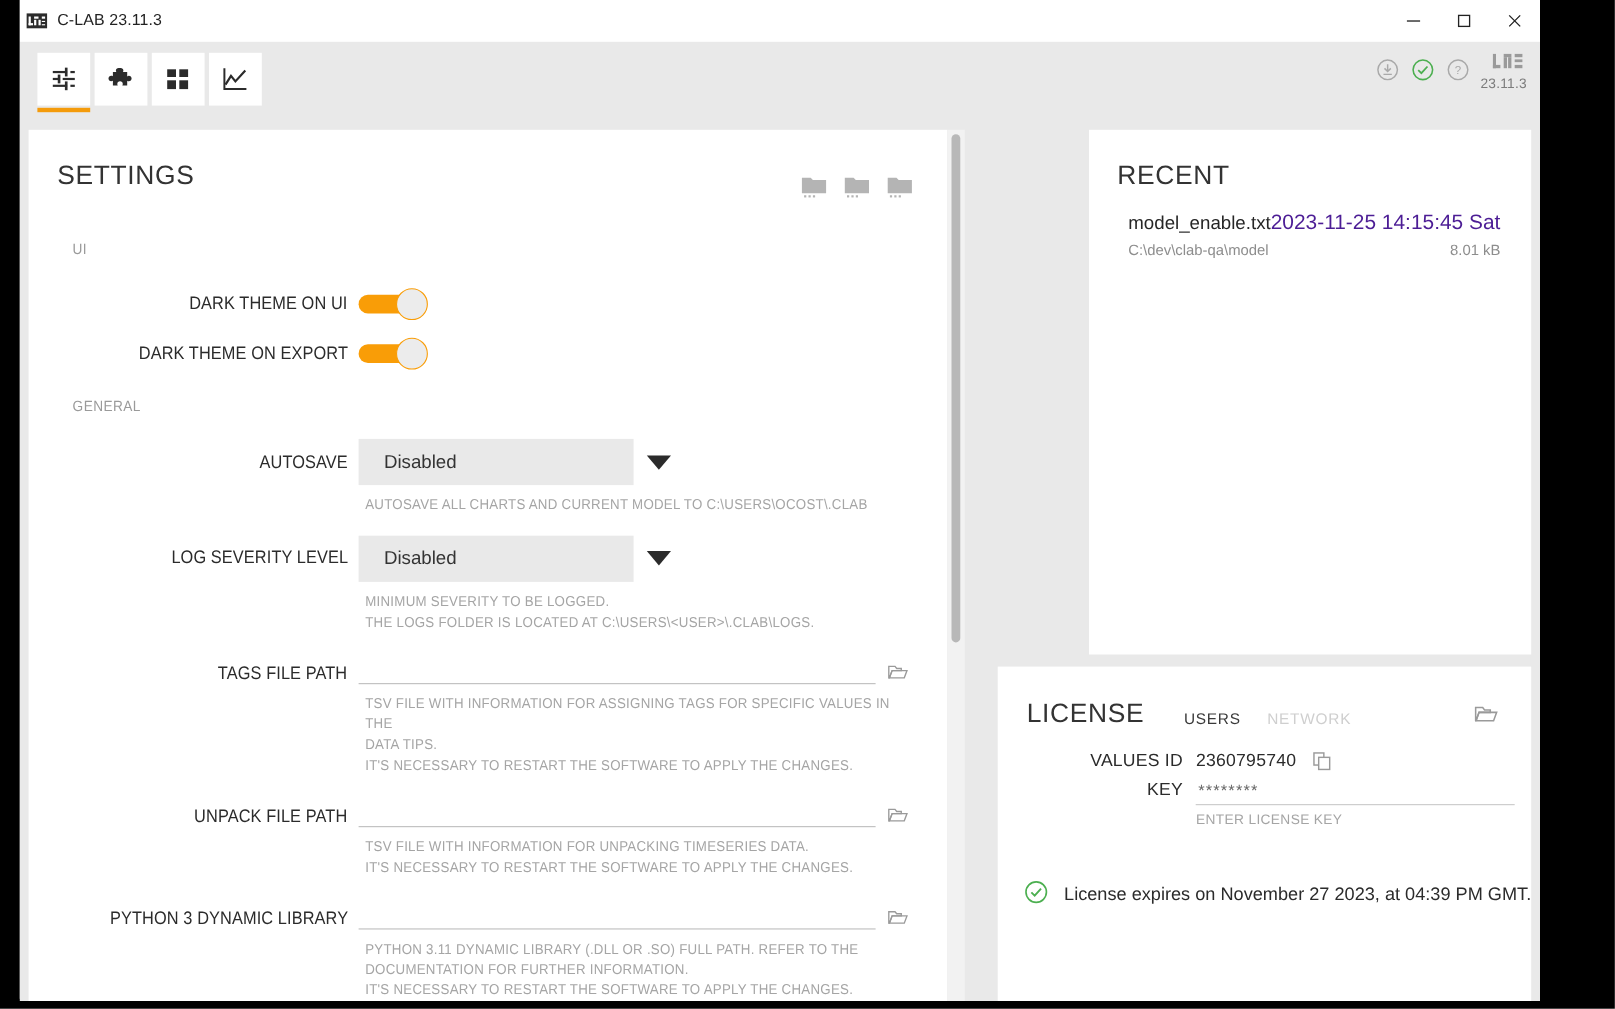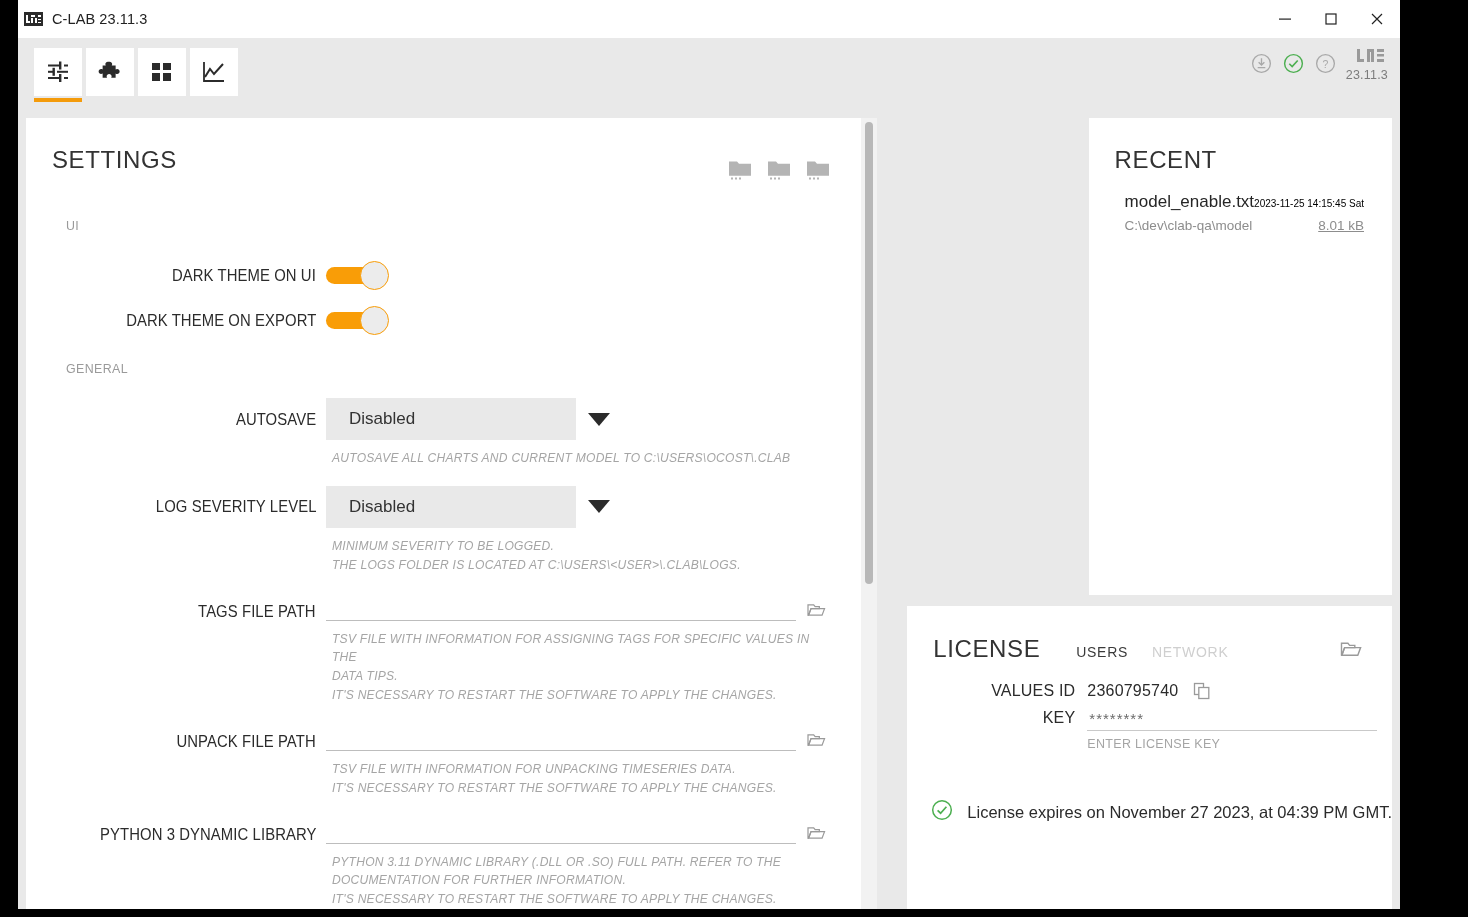--- a/index.html
+++ b/index.html
@@ -119,44 +119,43 @@
     width:46px; display:flex; align-items:center; justify-content:center;
   }
   .caret i {
     display:block; width:0; height:0;
     border-left:11px solid transparent; border-right:11px solid transparent;
     border-top:13px solid #2b2b2b;
   }
   .hint {
     font-size:13px; color:#a5a5a5; letter-spacing:.25px; line-height:1.45;
     font-stretch:condensed;
-    font-style:italic;
   }
   .hint span { display:block; transform:scaleX(.93); transform-origin:left center; }
   .hint-block { padding-left:266px; padding-top:9px; max-width:790px; }
   .path-row { display:flex; align-items:flex-end; }
   .path-input-wrap {
     width:470px; position:relative; display:flex; align-items:flex-end;
   }
   .path-input {
     width:100%; border:0; border-bottom:1px solid #bdbdbd; background:transparent;
     height:24px; font-size:15px; color:#333; outline:none;
     font-family:"Liberation Sans", sans-serif;
   }
   .path-folder { width:40px; display:flex; justify-content:center; align-items:flex-end; padding-bottom:2px; }
   .field-block { padding-top:22px; }
   
   .recent-head { padding:28px 0 0 26px; }
   .recent-item { padding:18px 28px 0 36px; }
   .recent-line1 { display:flex; align-items:baseline; }
   .recent-name { font-size:17px; color:#262626; flex:1 1 auto; }
-  .recent-date { font-size:10px; color:#000000; }
+  .recent-date { font-size:19px; color:#4c1d95; }
   .recent-line2 { display:flex; align-items:baseline; margin-top:6px; }
   .recent-path { font-size:13.5px; color:#8d8d8d; flex:1 1 auto; }
-  .recent-size { font-size:13.5px; color:#8d8d8d;text-decoration:underline; }
+  .recent-size { font-size:13.5px; color:#8d8d8d; }
   
   .license-head { display:flex; align-items:center; padding:28px 30px 0 26px; gap:0; }
   .license-head .panel-title { flex:0 0 auto; }
   .lic-tabs { display:flex; gap:24px; margin-left:36px; flex:1 1 auto; padding-top:7px; }
   .lic-tab { font-size:14px; letter-spacing:.7px; color:#cfcfcf; font-stretch:condensed; }
   .lic-tab.active { color:#3a3a3a; }
   .lic-folder { padding-top:6px; }
   .lic-rows { padding:18px 0 0 0; }
   .lic-row { display:flex; align-items:center; margin-bottom:6px; }
   .lic-label {

